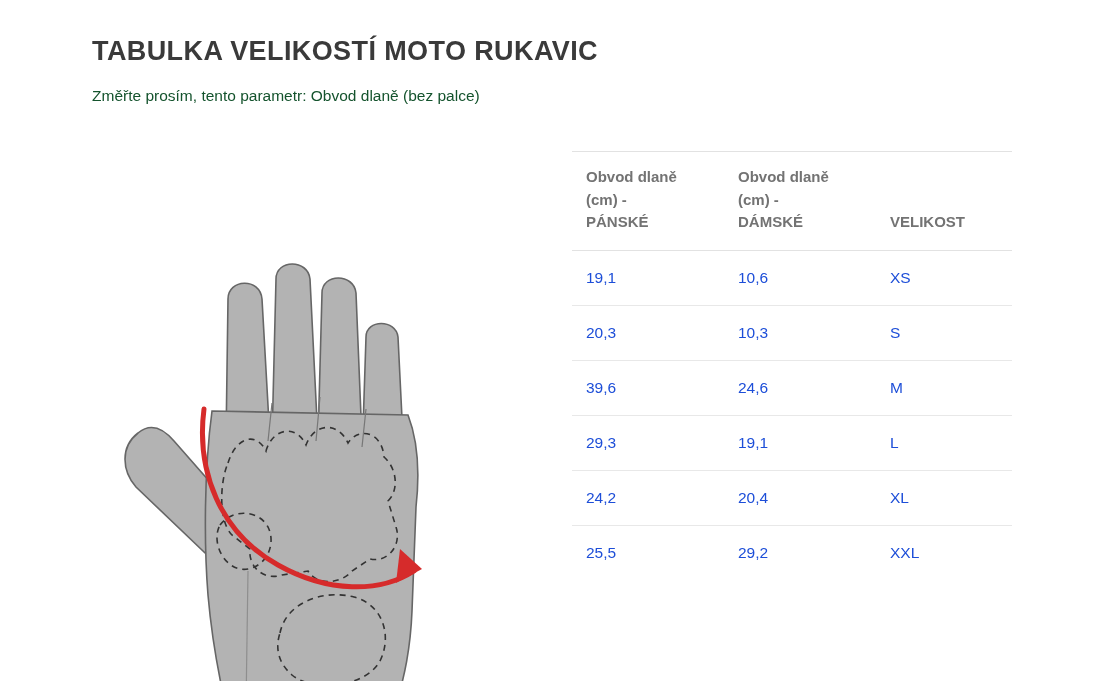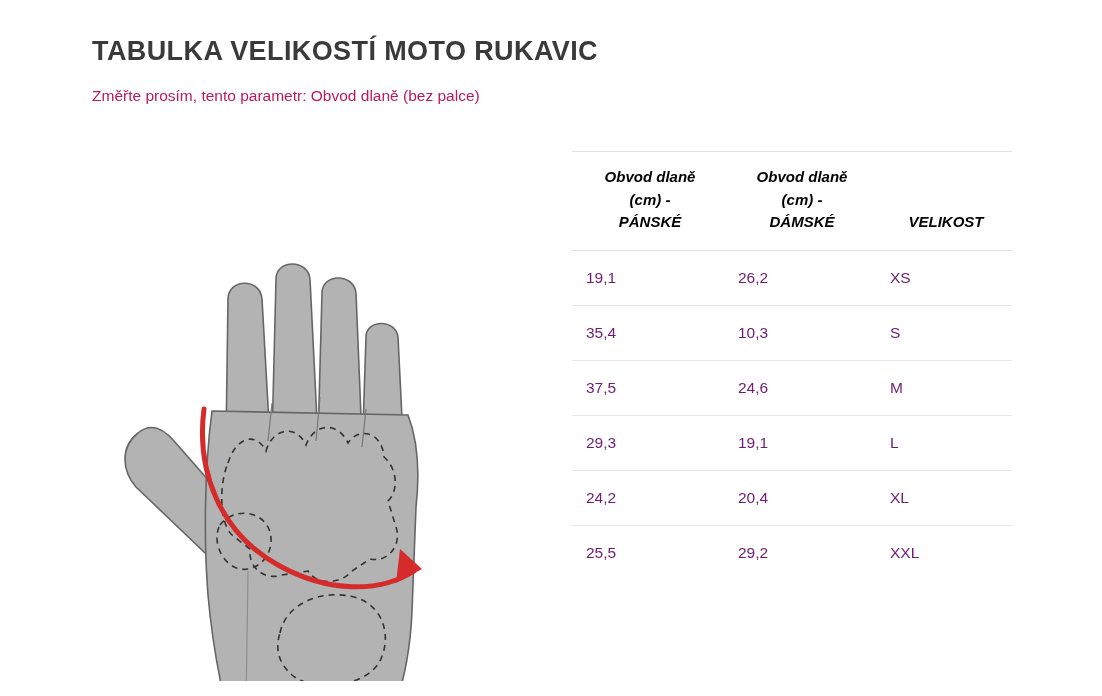--- a/index.html
+++ b/index.html
@@ -25,21 +25,21 @@
   .page-title {
     font-size: 27px;
     font-weight: bold;
     letter-spacing: 0.4px;
     color: #3a3a3a;
     margin: 0;
     padding-top: 6px;
   }
   .subtitle {
     font-size: 15.5px;
-    color: #be185d;
+    color: #14532d;
     margin: 20px 0 0 0;
     font-weight: normal;
   }
   .content {
     display: flex;
     flex-direction: row;
     align-items: flex-start;
     margin-top: 10px;
   }
   .glove-wrap {
@@ -51,35 +51,34 @@
   .table-wrap {
     flex: 1 1 auto;
     padding-top: 36px;
   }
   table.size-table {
     border-collapse: collapse;
     width: 440px;
     font-size: 15px;
   }
   table.size-table th {
-    text-align: center;
+    text-align: left;
     font-weight: bold;
     font-size: 15px;
-    color: #000000;
+    color: #737373;
     vertical-align: bottom;
     padding: 14px 10px 16px 14px;
     line-height: 1.5;
     border-bottom: 1px solid #e2e2e2;
     border-top: 1px solid #e2e2e2;
-    font-style: italic;
   }
   table.size-table td {
     padding: 18px 10px 18px 14px;
     border-bottom: 1px solid #e8e8e8;
-    color: #701a75;
+    color: #1d4ed8;
     font-size: 15.5px;
   }
   table.size-table col.c1 { width: 152px; }
   table.size-table col.c2 { width: 152px; }
   table.size-table col.c3 { width: 136px; }
   table.size-table tr:last-child td { border-bottom: none; }
   .glove-svg {
     position: absolute;
     top: 26px;
     left: 8px;
@@ -157,30 +156,30 @@
               <span>DÁMSKÉ</span>
             </th>
             <th>
               <span>VELIKOST</span>
             </th>
           </tr>
         </thead>
         <tbody>
           <tr>
             <td>19,1</td>
-            <td>26,2</td>
+            <td>10,6</td>
             <td>XS</td>
           </tr>
           <tr>
-            <td>35,4</td>
+            <td>20,3</td>
             <td>10,3</td>
             <td>S</td>
           </tr>
           <tr>
-            <td>37,5</td>
+            <td>39,6</td>
             <td>24,6</td>
             <td>M</td>
           </tr>
           <tr>
             <td>29,3</td>
             <td>19,1</td>
             <td>L</td>
           </tr>
           <tr>
             <td>24,2</td>

